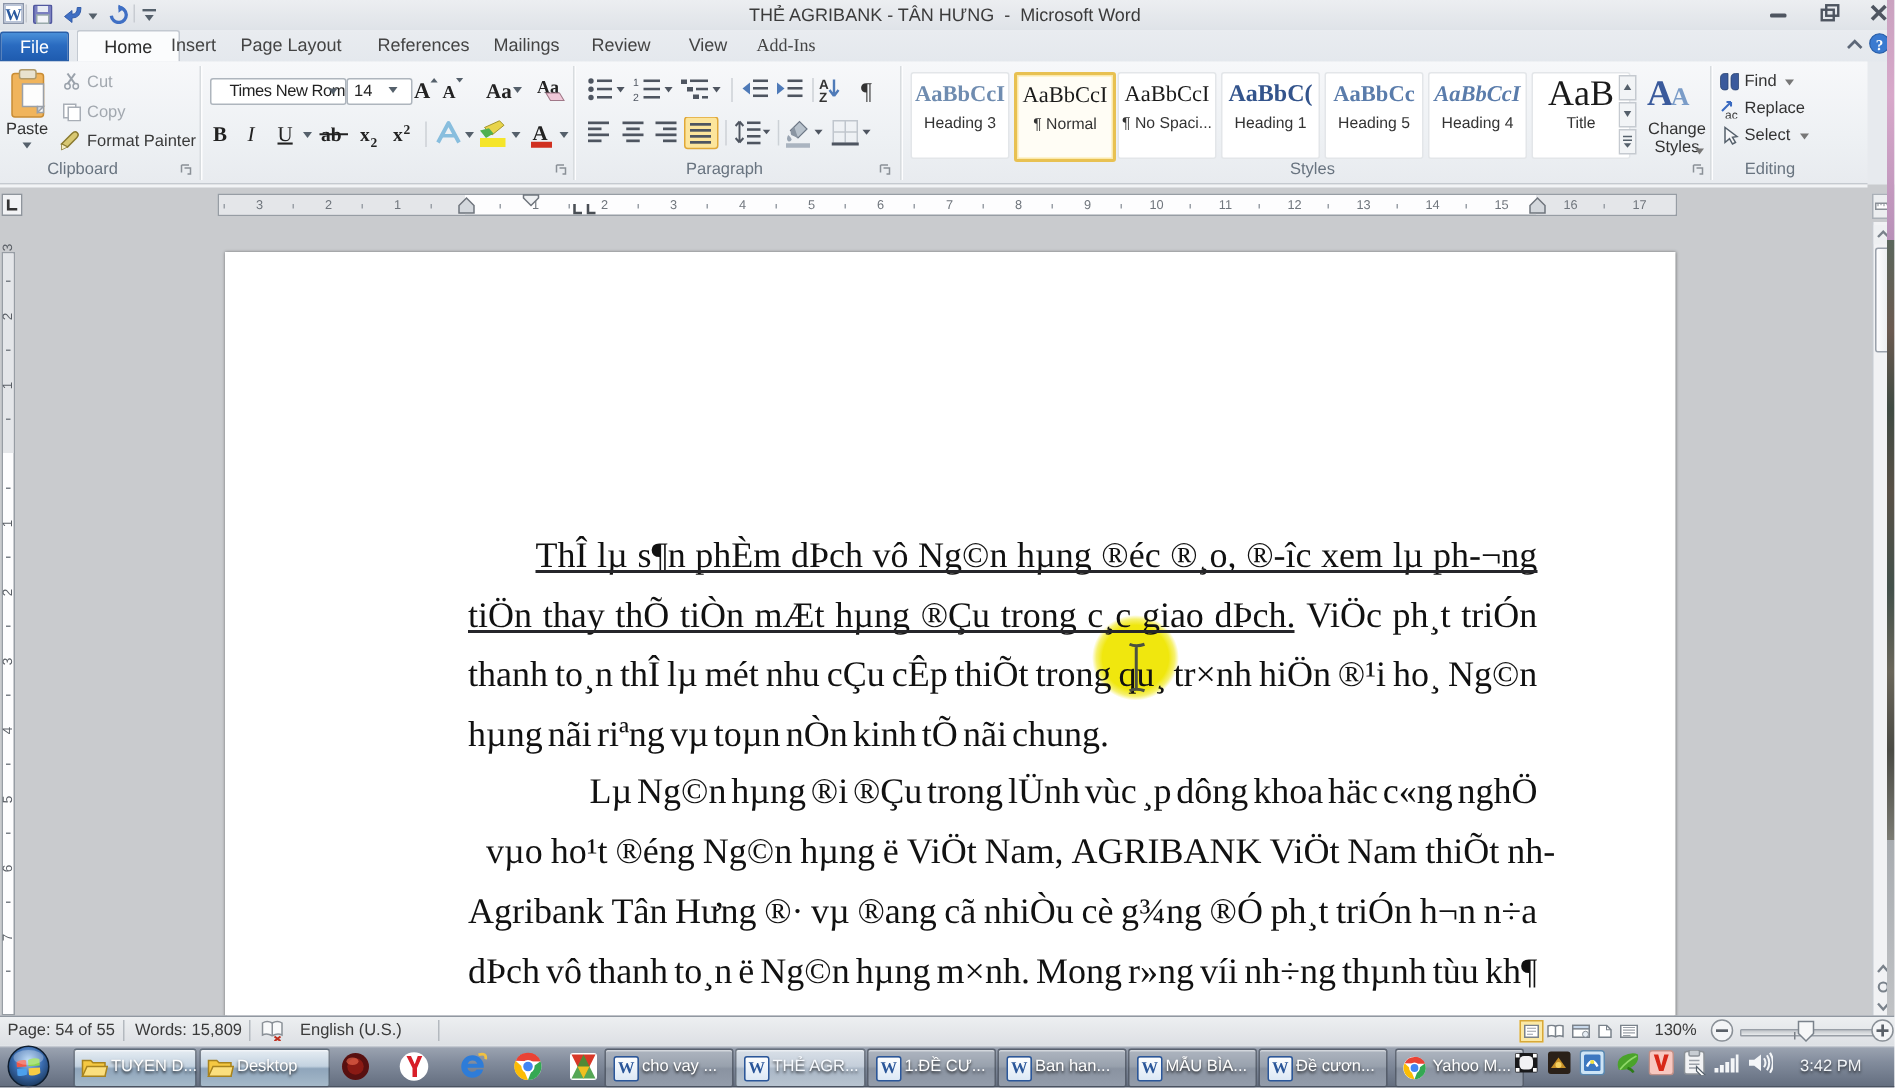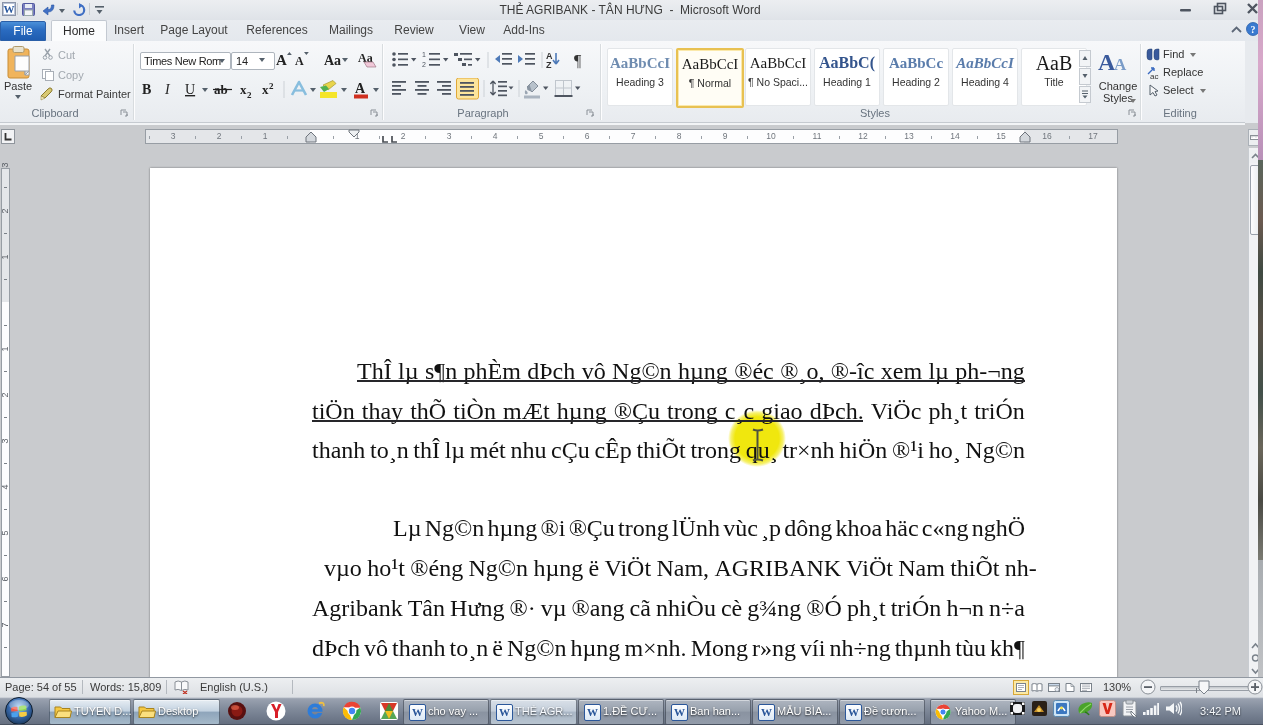--- a/index.html
+++ b/index.html
@@ -4,21 +4,21 @@
 html,body{margin:0;padding:0;}
 body{width:1263px;height:725px;overflow:hidden;position:relative;font-family:"Liberation Sans",sans-serif;background:#e7eaee;}
 .abs{position:absolute;}
 
 #titlebar{left:0;top:0;width:1263px;height:20px;background:linear-gradient(#eceef1,#dfe3e8);}
 #title{left:400px;top:3px;width:460px;text-align:center;font-size:12px;color:#3b3b3b;}
 
 #tabrow{left:0;top:20px;width:1263px;height:21px;background:linear-gradient(#e9ecf0,#e4e8ed);}
 .tab{position:absolute;top:20px;height:21px;line-height:21px;font-size:12px;color:#444;text-align:center;}
 #filetab{left:0;top:21px;width:46px;height:20px;background:linear-gradient(#4a90d9,#2a6bc0 45%,#1f5cb0);color:#fff;border-radius:2px 2px 0 0;border:1px solid #2a5fa8;box-sizing:border-box;line-height:18px;}
-#hometab{left:51px;width:56px;background:#fbfcfd;border:1px solid #c3c9d1;border-bottom:none;border-radius:2px 2px 0 0;box-sizing:border-box;color:#2b2b2b;}
+#hometab{left:51px;width:69px;background:#fbfcfd;border:1px solid #c3c9d1;border-bottom:none;border-radius:2px 2px 0 0;box-sizing:border-box;color:#2b2b2b;}
 
 .combo{position:absolute;background:#fff;border:1px solid #aeb5bd;border-radius:2px;font-size:11px;color:#222;}
 .dda{position:absolute;width:0;height:0;border-left:3px solid transparent;border-right:3px solid transparent;border-top:4px solid #55606b;}
 .rbtn{position:absolute;font-size:11px;color:#333;}
 .sgal{position:absolute;top:48px;width:64px;height:56px;border:1px solid #e3e6e9;border-radius:2px;background:#fff;text-align:center;}
 .sgal .big{font-size:15px;line-height:28px;display:block;font-family:"Liberation Serif",serif;}
 .sgal .lbl{font-size:10.5px;color:#333;display:block;line-height:11px;}
 .ticknum{position:absolute;font-size:8.5px;color:#70767d;line-height:9px;}
 .trayico{position:absolute;top:3px;width:17px;height:17px;border-radius:2px;}
 .tbtn{position:absolute;top:2px;height:24px;border-radius:2px;border:1px solid rgba(40,48,60,.55);box-shadow:inset 0 1px 0 rgba(255,255,255,.45);background:linear-gradient(#aeb5c0,#98a1ad 45%,#8a93a1 52%,#939caa);color:#fff;font-size:11px;}
@@ -42,25 +42,25 @@
 .jline span{white-space:pre;}
 </style></head>
 <body>
 <div class="abs" id="titlebar"></div>
 <div class="abs" id="title">THẺ AGRIBANK - TÂN HƯNG&nbsp; -&nbsp; Microsoft Word</div>
 <div class="abs" id="tabrow"></div>
 <div class="abs tab" id="filetab">File</div>
 <div class="abs tab" id="hometab">Home</div>
 <div class="abs tab" style="left:107px;width:44px;">Insert</div>
 <div class="abs tab" style="left:155px;width:78px;">Page Layout</div>
-<div class="abs tab" style="left:241px;width:72px;">References</div>
+<div class="abs tab" style="left:241px;width:72px;text-align:right;">References</div>
 <div class="abs tab" style="left:320px;width:62px;">Mailings</div>
 <div class="abs tab" style="left:387px;width:54px;">Review</div>
 <div class="abs tab" style="left:449px;width:46px;">View</div>
-<div class="abs tab" style="left:496px;width:56px;">Add-Ins</div>
+<div class="abs tab" style="left:496px;width:56px;font-family:Liberation Serif, serif;">Add-Ins</div>
 <div class="abs" id="ribbon"></div>
 
 <svg class="abs" style="left:2px;top:2px;" width="14" height="14">
     <rect x="0.5" y="0.5" width="13" height="13" fill="#f4f6f9" stroke="#8a94a8"></rect>
     <rect x="1.5" y="1.5" width="11" height="11" fill="#fff" stroke="#b9c4d8"></rect>
     <text x="7" y="11" font-size="11" font-weight="bold" font-family="Liberation Serif" fill="#2b5aa0" text-anchor="middle">W</text>
   </svg>
 <div class="abs" style="left:17px;top:3px;width:1px;height:12px;background:#c8ccd2;"></div>
 <svg class="abs" style="left:22px;top:3px;" width="13" height="13">
     <rect x="0.5" y="0.5" width="12" height="12" rx="1" fill="#7a7fc0" stroke="#51589f"></rect>
@@ -120,21 +120,21 @@
     <path d="M1 9 L8 2 Q10 0 11.5 1.5 Q13 3 11 5 L5 11 Z" fill="#d8c872" stroke="#8a7a30"></path>
     <path d="M1 9 L5 11 L1 13 Z" fill="#f4ecc2" stroke="#8a7a30" stroke-width=".5"></path>
   </svg>
 <div class="abs rbtn" style="left:58px;top:88px;color:#3a3a3a;">Format Painter</div>
 <div class="abs glabel" style="left:10px;width:90px;top:107px;">Clipboard</div>
 <svg class="abs" style="left:120px;top:109px;" width="10" height="10">
     <path d="M1 1 h5 M1 1 v5 M3 3 h4 v4 M5 7 h2 v-2" stroke="#8a9097" fill="none"></path>
   </svg>
 <div class="abs gdiv" style="left:133px;top:44px;"></div>
 
-<div class="abs combo" style="left:140px;top:52px;width:86px;height:16px;line-height:16px;padding-left:3px;letter-spacing:-0.3px;">Times New Rom</div>
+<div class="abs combo" style="left:140px;top:52px;width:86px;height:16px;line-height:16px;padding-left:3px;letter-spacing:-0.3px;text-align:right;">Times New Rom</div>
 <div class="abs dda" style="left:219px;top:59px;"></div>
 <div class="abs combo" style="left:231px;top:52px;width:38px;height:16px;line-height:16px;padding-left:4px;">14</div>
 <div class="abs dda" style="left:259px;top:58px;"></div>
 <svg class="abs" style="left:276px;top:51px;" width="34" height="18">
 <text x="0" y="14" font-size="15" font-weight="bold" fill="#222" font-family="Liberation Serif">A</text>
     <path d="M11 4 l2.4-3 2.4 3 z" fill="#55606b"></path>
 <text x="19" y="14" font-size="12" font-weight="bold" fill="#222" font-family="Liberation Serif">A</text>
     <path d="M28 1 l4.8 0 -2.4 3 z" fill="#55606b"></path>
   </svg>
 <svg class="abs" style="left:324px;top:51px;" width="24" height="18">
@@ -296,28 +296,28 @@
 <div class="abs sgal" style="left:745px;">
     <span class="big" style="color:#1a1a1a;">AaBbCcI</span>
     <span class="lbl">¶ No Spaci...</span>
   </div>
 <div class="abs sgal" style="left:814px;">
     <span class="big" style="color:#33548c;font-weight:bold;font-size:16px;">AaBbC(</span>
     <span class="lbl">Heading 1</span>
   </div>
 <div class="abs sgal" style="left:883px;">
     <span class="big" style="color:#5a7cab;font-weight:bold;">AaBbCc</span>
-    <span class="lbl">Heading 2</span>
+    <span class="lbl">Heading 5</span>
   </div>
 <div class="abs sgal" style="left:952px;">
     <span class="big" style="color:#5a7cab;font-weight:bold;font-style:italic;">AaBbCcI</span>
     <span class="lbl">Heading 4</span>
   </div>
 <div class="abs sgal" style="left:1021px;">
-    <span class="big" style="color:#1a1a1a;font-size:20px;font-family:'Liberation Serif',serif;">AaB</span>
+    <span class="big" style="color:#1a1a1a;font-size:24px;font-family:'Liberation Serif',serif;">AaB</span>
     <span class="lbl">Title</span>
   </div>
 <svg class="abs" style="left:1079px;top:50px;" width="13" height="54">
     <rect x="0.5" y="0.5" width="11" height="16" fill="#f2f4f6" stroke="#c5cad0"></rect>
     <path d="M3.5 10 l5 0 -2.5-4 z" fill="#55606b"></path>
     <rect x="0.5" y="18.5" width="11" height="16" fill="#f2f4f6" stroke="#c5cad0"></rect>
     <path d="M3.5 24 l5 0 -2.5 4 z" fill="#55606b"></path>
     <rect x="0.5" y="36.5" width="11" height="16" fill="#f2f4f6" stroke="#c5cad0"></rect>
     <path d="M3 41 l6 0 m-6 2.5 l6 0" stroke="#55606b"></path>
     <path d="M3.5 45.5 l5 0 -2.5 3 z" fill="#55606b"></path>
@@ -483,20 +483,21 @@
       <span>cÊp</span>
       <span>thiÕt</span>
       <span>trong</span>
       <span>qu¸</span>
       <span>tr×nh</span>
       <span>hiÖn</span>
       <span>®¹i</span>
       <span>ho¸</span>
       <span>Ng©n</span>
   </div>
+  <div class="doc-line" style="left:312px;top:329px;word-spacing:-2.6px;">hµng nãi riªng vµ toµn nÒn kinh tÕ nãi chung.</div>
   <div class="doc-line jline" style="left:393px;top:367px;width:632px;">
     <span>Lµ</span>
       <span>Ng©n</span>
       <span>hµng</span>
       <span>®i</span>
       <span>®Çu</span>
       <span>trong</span>
       <span>lÜnh</span>
       <span>vùc</span>
       <span>¸p</span>

